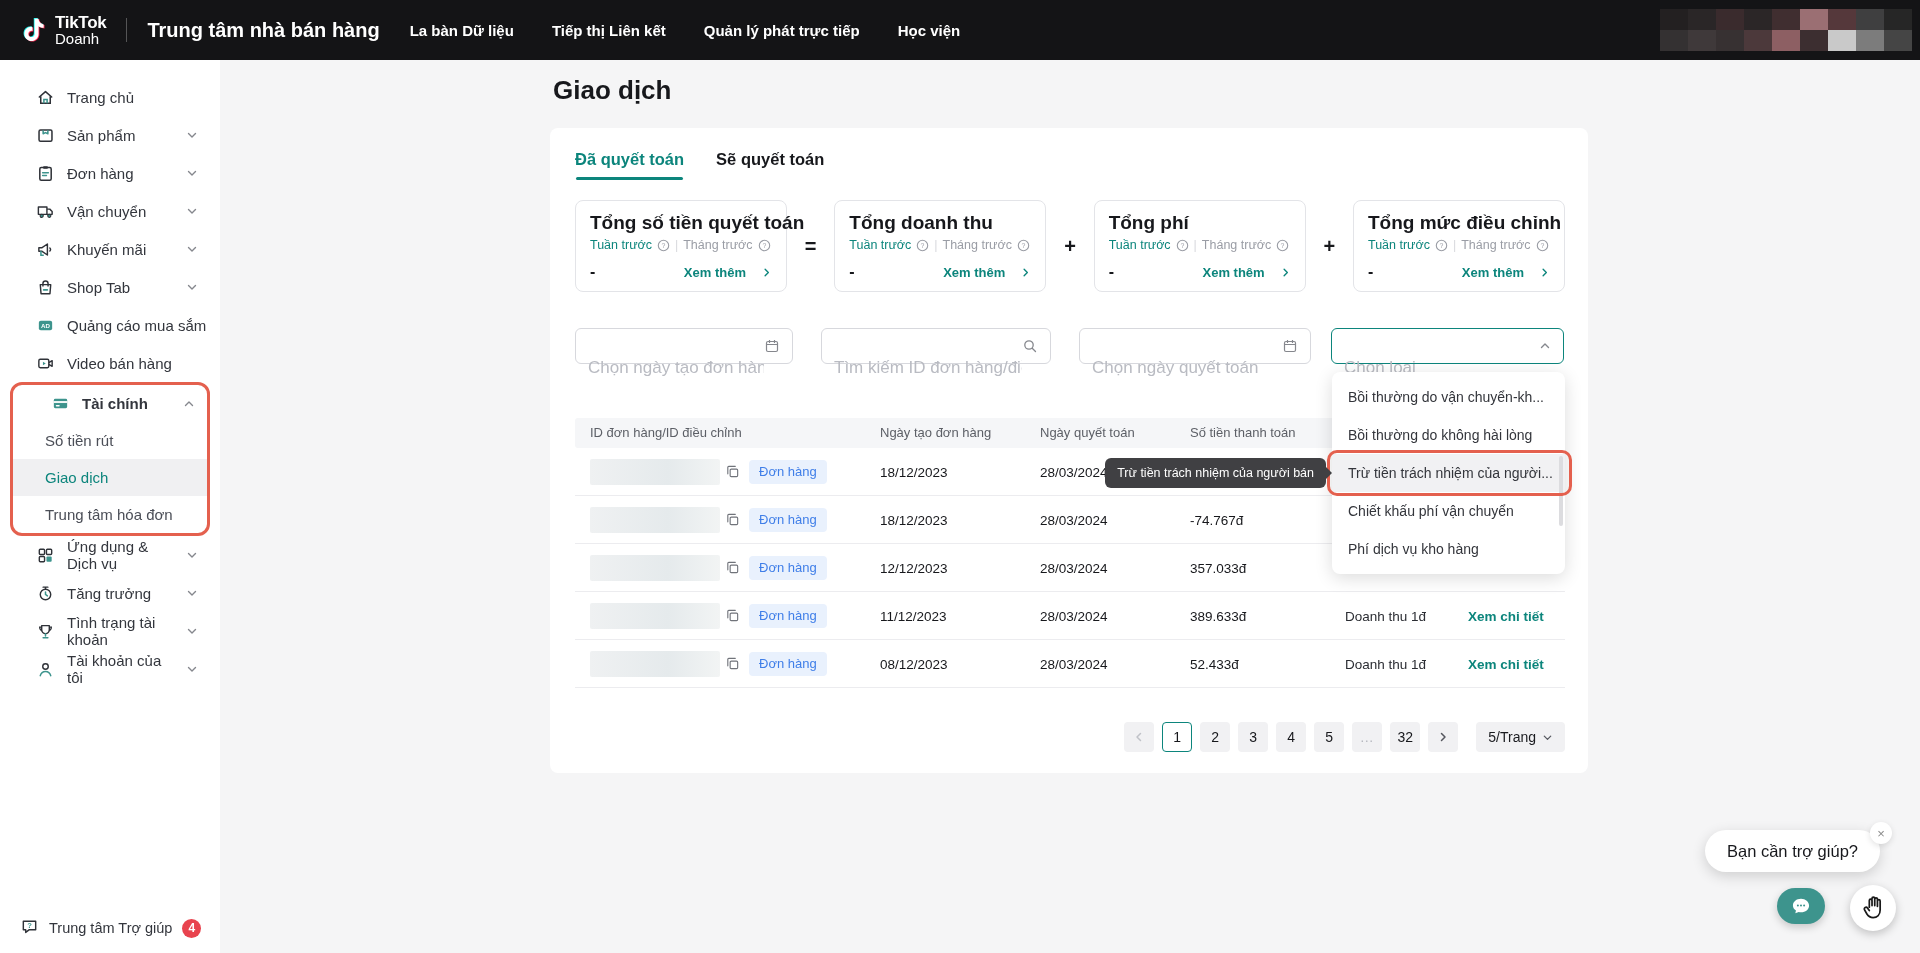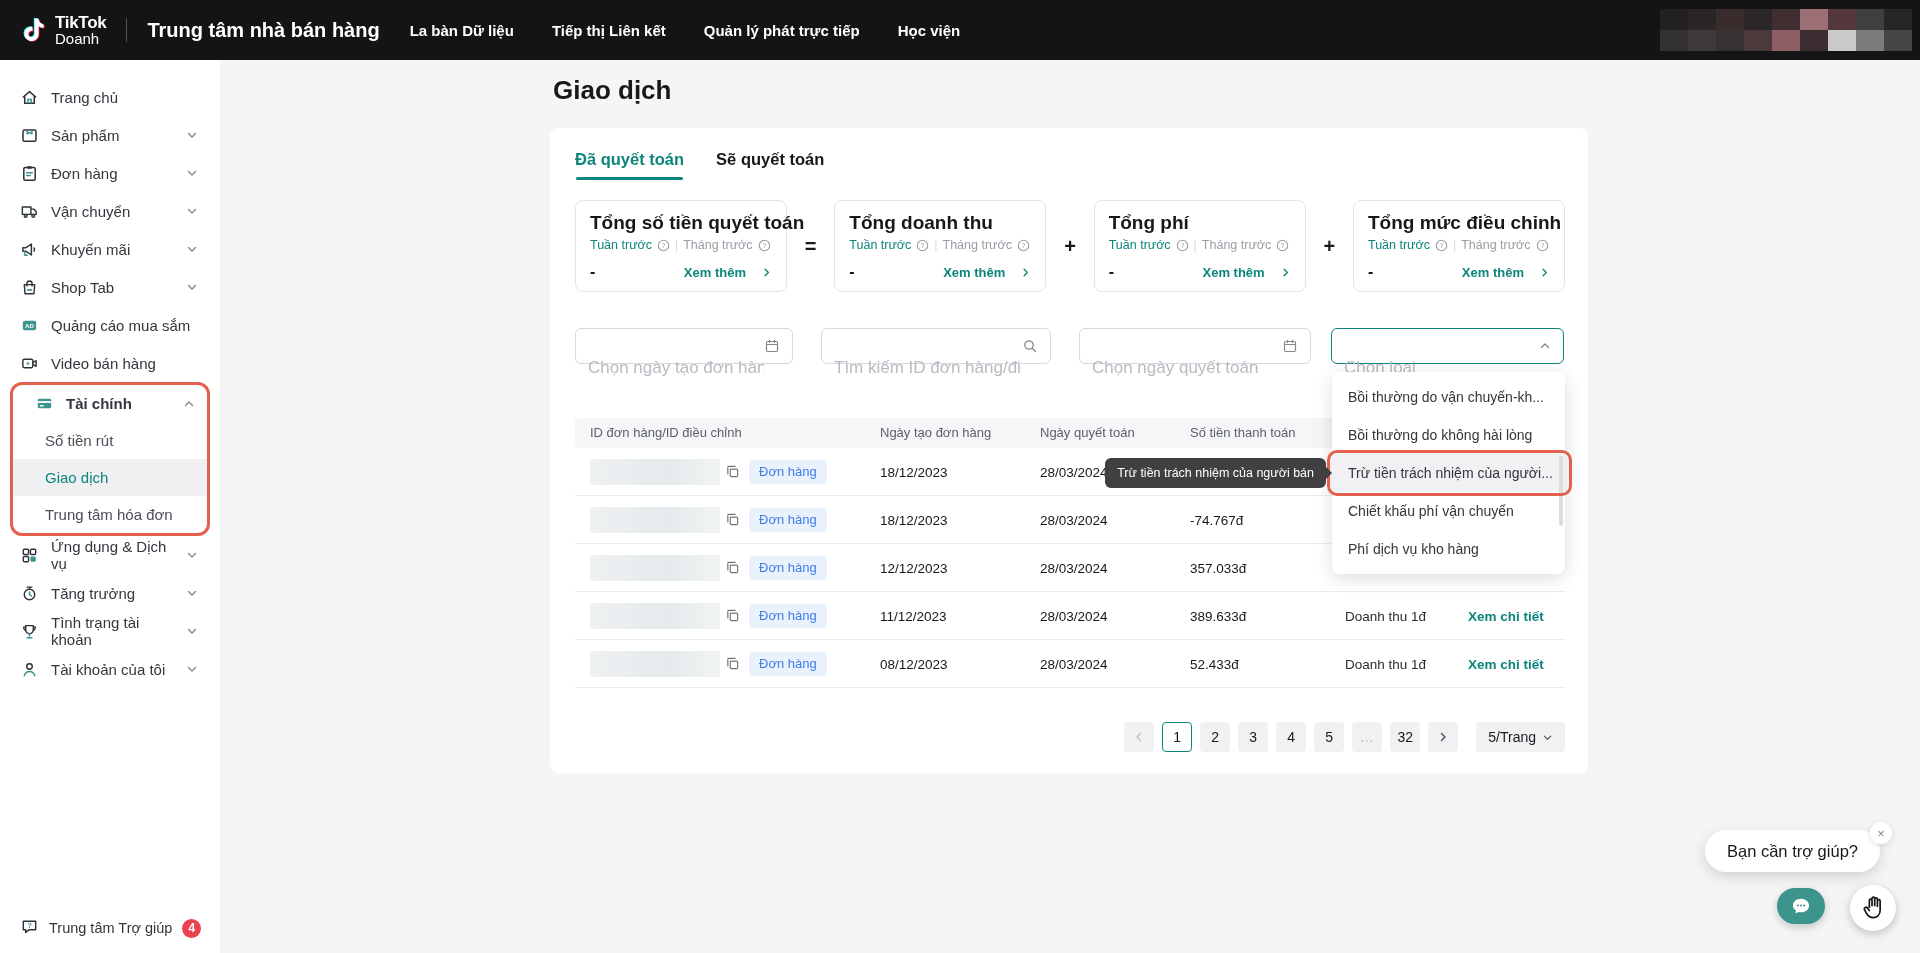--- a/index.html
+++ b/index.html
@@ -22,21 +22,21 @@
   .mosaic i { display:block; }
   .mosaic i:nth-child(1){background:#232021}.mosaic i:nth-child(2){background:#2a2627}.mosaic i:nth-child(3){background:#3a2b2d}
   .mosaic i:nth-child(4){background:#2b2627}.mosaic i:nth-child(5){background:#402e30}.mosaic i:nth-child(6){background:#9b6f73}
   .mosaic i:nth-child(7){background:#55383b}.mosaic i:nth-child(8){background:#3f3f40}.mosaic i:nth-child(9){background:#262626}
   .mosaic i:nth-child(10){background:#343132}.mosaic i:nth-child(11){background:#3f393a}.mosaic i:nth-child(12){background:#373132}
   .mosaic i:nth-child(13){background:#4c393b}.mosaic i:nth-child(14){background:#8d5f63}.mosaic i:nth-child(15){background:#3c2e30}
   .mosaic i:nth-child(16){background:#c9c9c9}.mosaic i:nth-child(17){background:#7c7c7c}.mosaic i:nth-child(18){background:#454545}
 
   
   .sidebar { position:absolute; left:0; top:60px; bottom:0; width:220px; background:#fff; padding-top:18px; }
-  .side-item { height:38px; display:flex; align-items:center; gap:12px; padding-left:20px; cursor:pointer; font-size:15px; color:#33363d; }
+  .side-item { height:38px; display:flex; align-items:center; gap:12px; padding-left:20px; cursor:pointer; font-size:15px; color:#33363d;margin-left:16px; }
   .side-item .chev { margin-left:auto; margin-right:22px; display:flex; }
   .side-item .ic { width:19px; display:flex; justify-content:center; }
   .fin-group { margin:0 10px; border:3px solid #e4604e; border-radius:12px; }
   .fin-group .side-item { padding-left:22px; height:37px;font-weight:bold; }
   .fin-group .side-item .chev { margin-right:12px; }
   .fin-sub { height:37px; display:flex; align-items:center; padding-left:32px; font-size:15px; color:#4b4e57; cursor:pointer; }
   .fin-sub.active { background:#f0f0f2; color:#0c857c; }
   .side-help { position:absolute; left:20px; bottom:14px; display:flex; align-items:center; gap:10px; font-size:14.5px; color:#33363d; cursor:pointer; }
   .badge { min-width:19px; height:19px; border-radius:10px; background:#e8434e; color:#fff; font-size:12px; font-weight:bold; display:flex; align-items:center; justify-content:center; padding:0 4px; }
 

